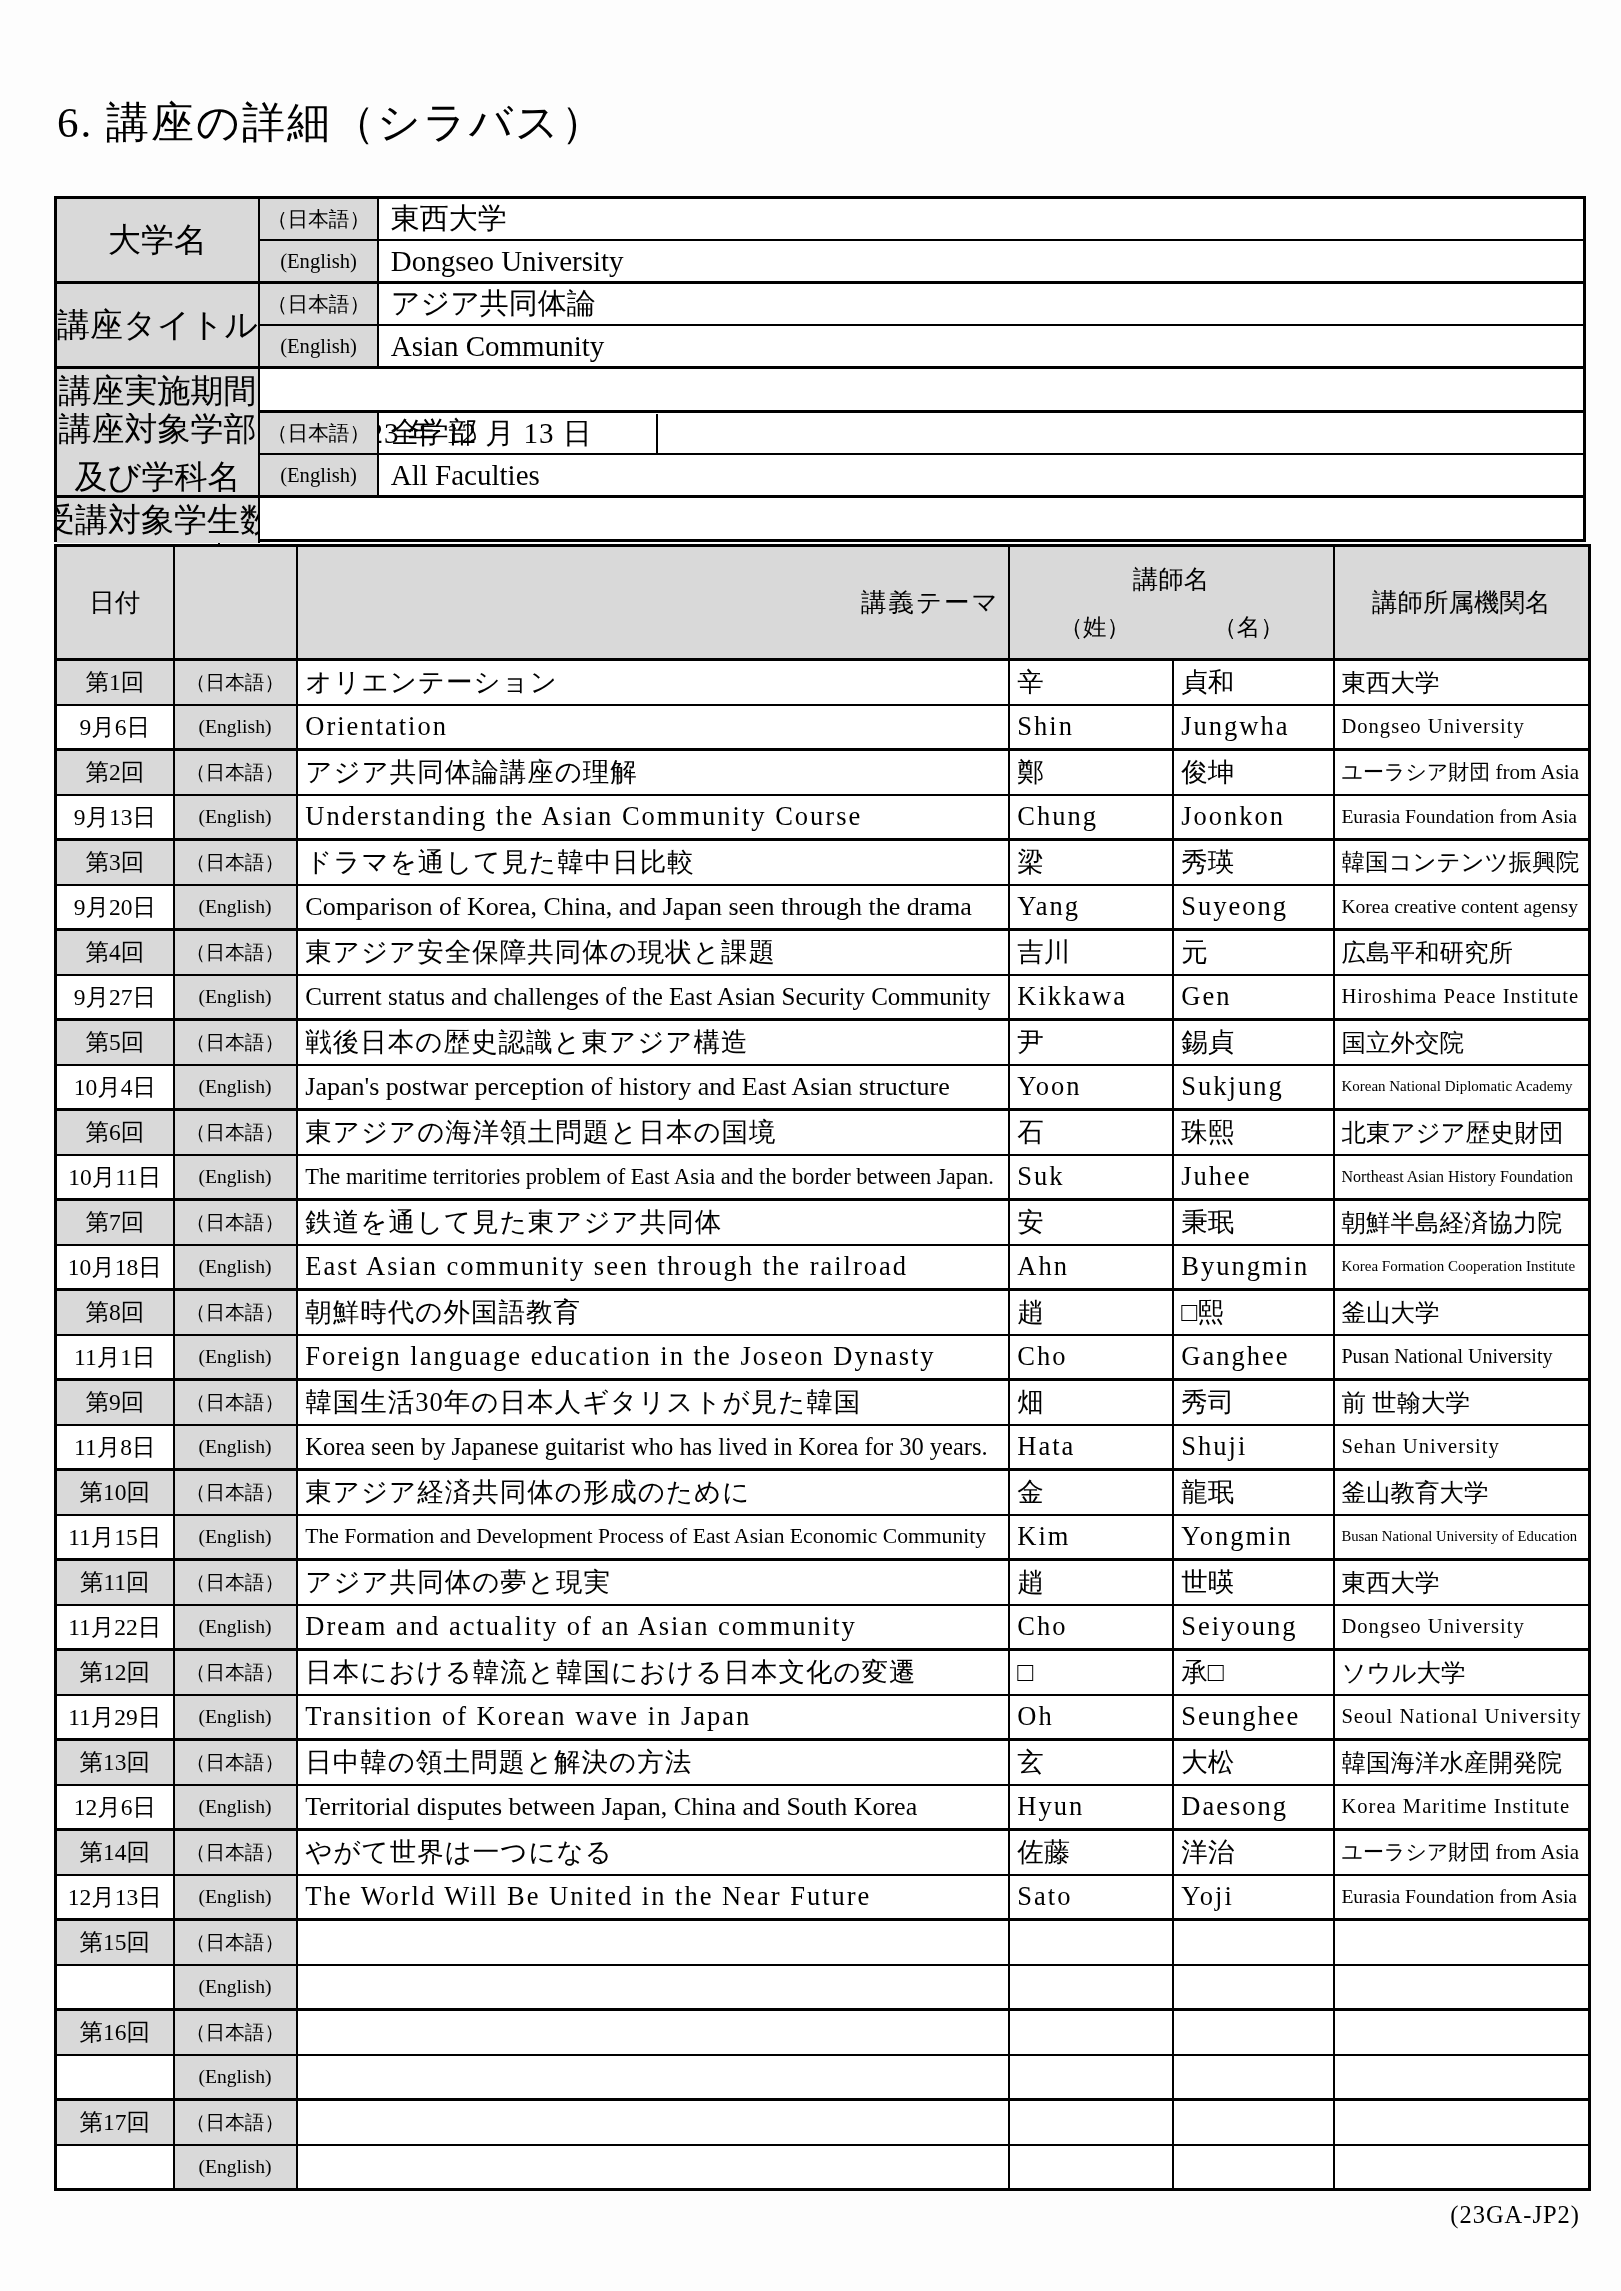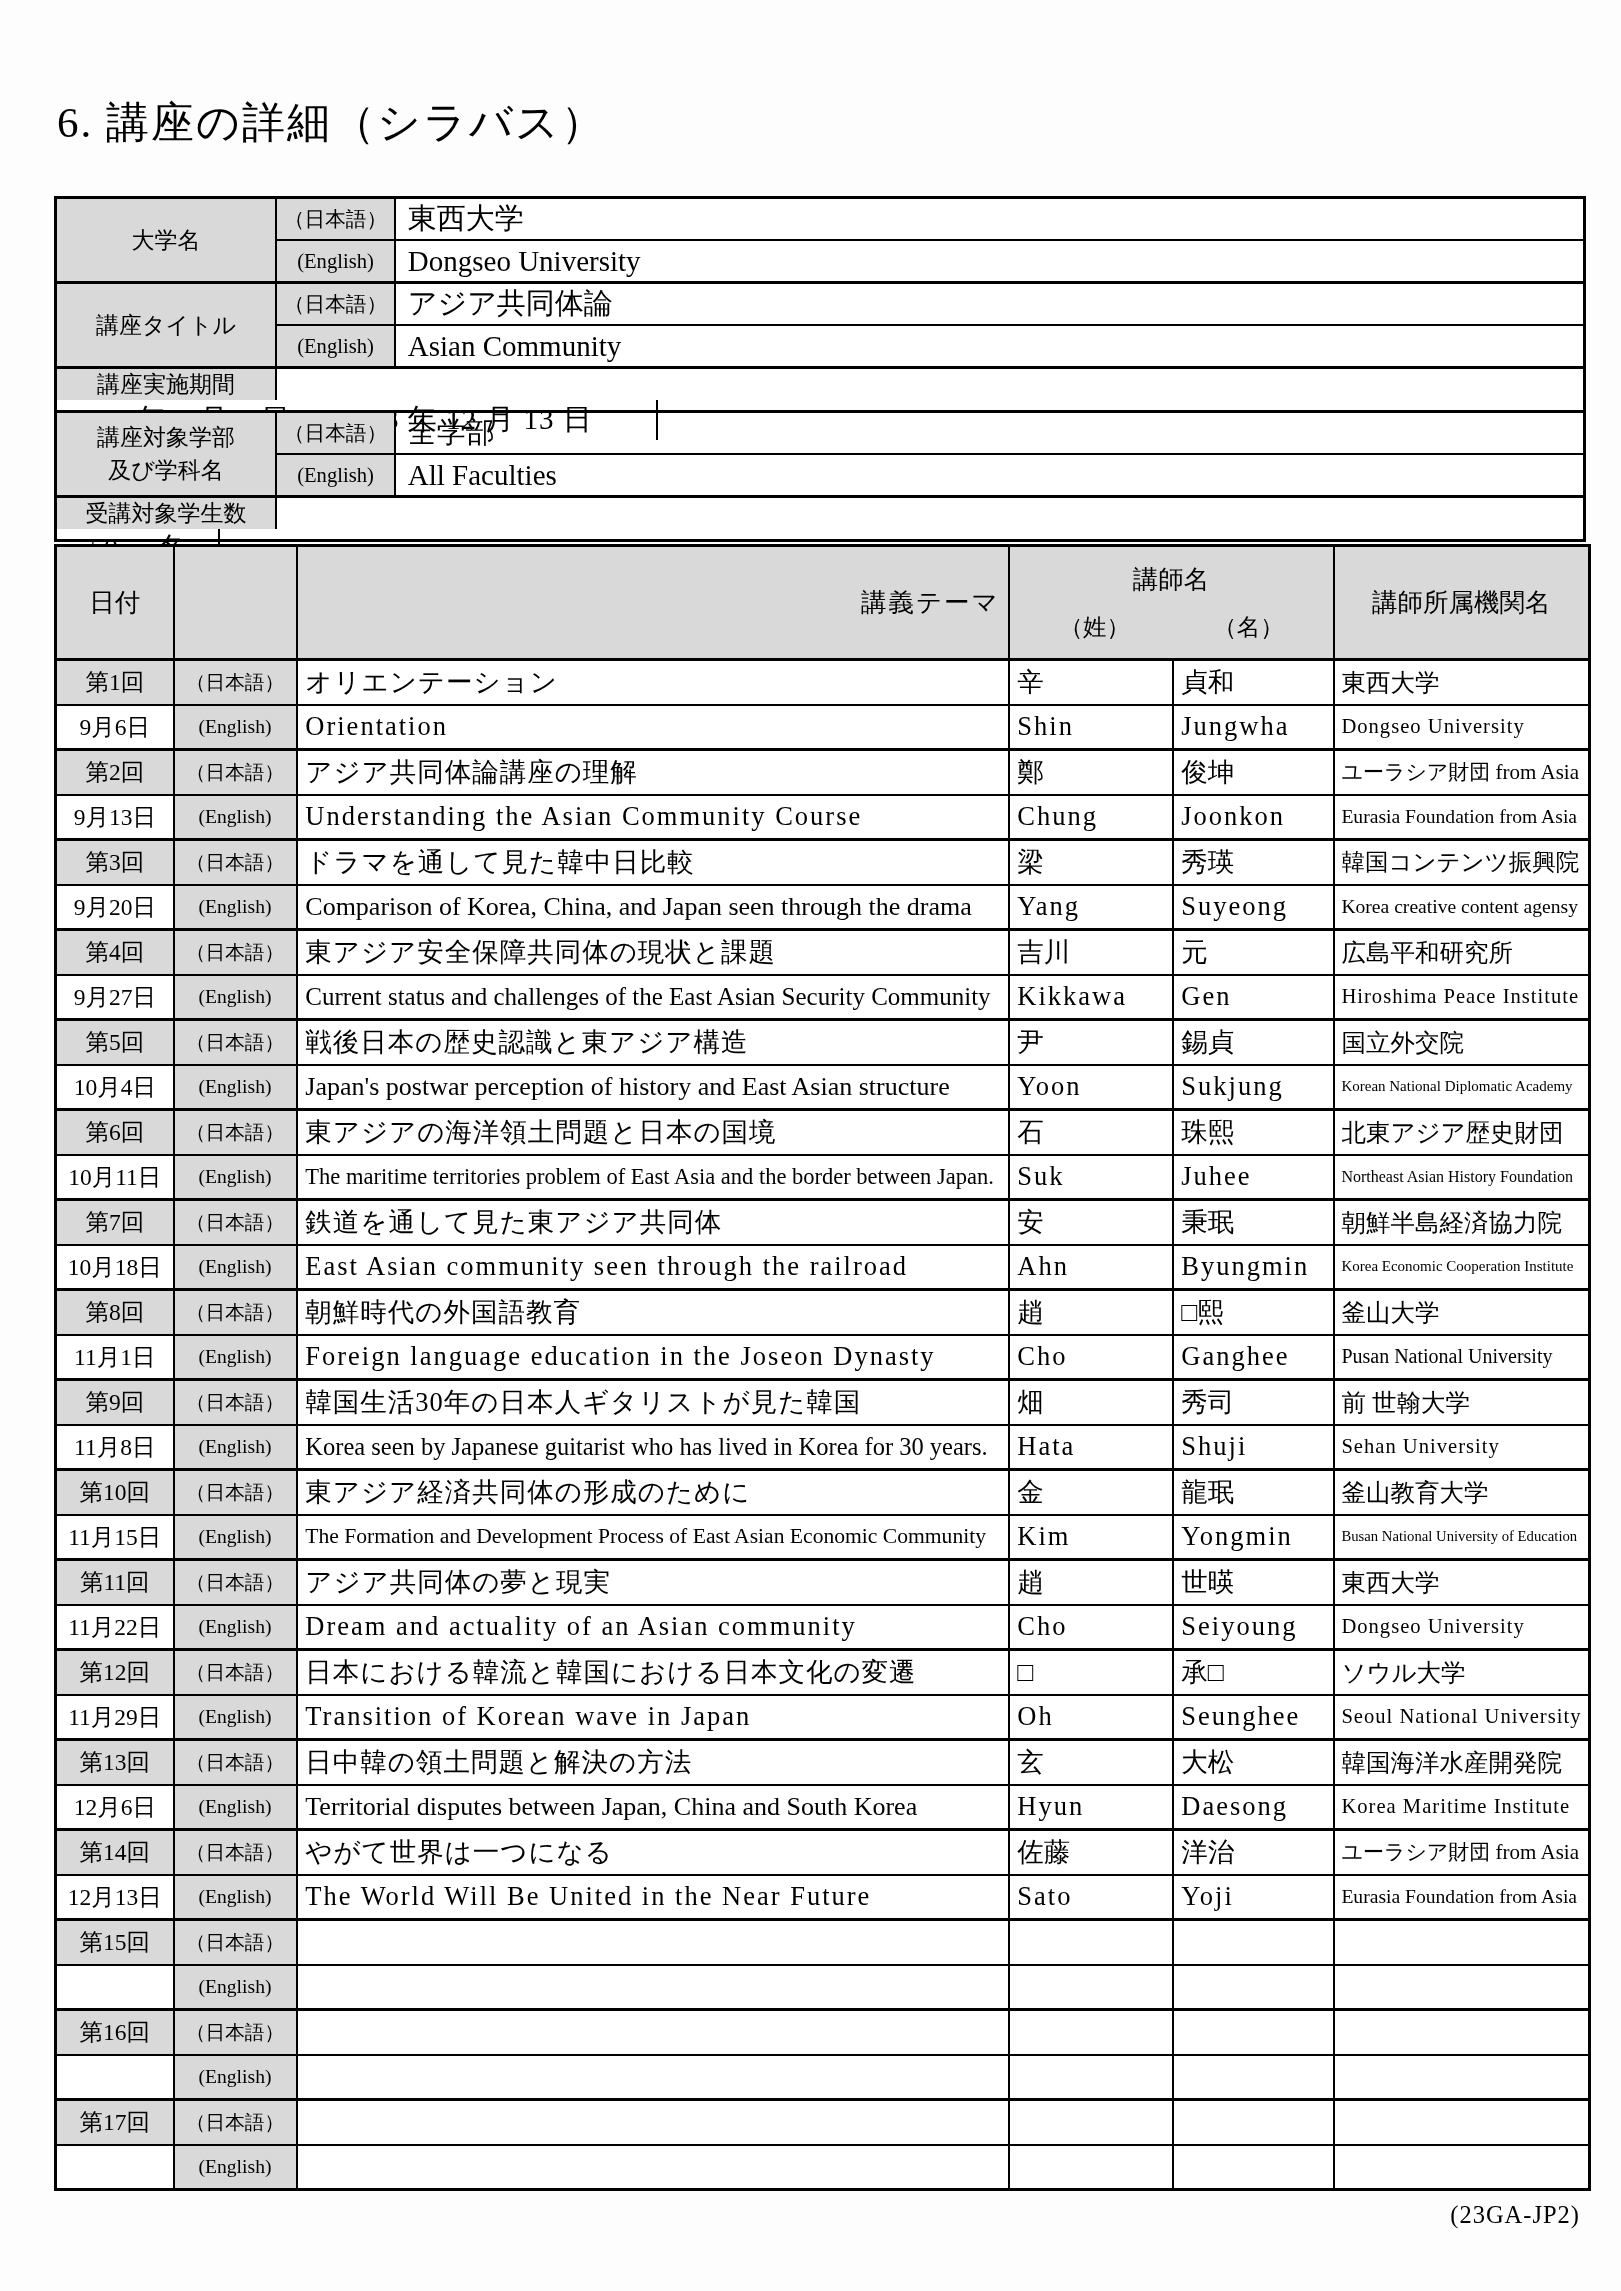--- a/index.html
+++ b/index.html
@@ -26,21 +26,21 @@
   .irow{display:flex;flex:1;min-width:0;}
   .sub-top{border-bottom:2px solid #000;}
   .icell{
     box-sizing:border-box;border-right:2px solid #000;
     display:flex;align-items:center;min-width:0;
     white-space:nowrap;overflow:hidden;
   }
   .icell:last-child{border-right:none;}
   .gray{background:#d9d9d9;}
   .h41{height:40px;} .h42{height:41px;flex-direction:column;} .h84{height:82px;}
-  .w-label{width:220px;justify-content:center;text-align:right;font-size:23px;flex:none;}
+  .w-label{width:203px;justify-content:center;text-align:right;font-size:33px;flex:none;}
   .w-tag{width:119px;justify-content:center;font-size:20.6px;flex:none;}
   .ival{flex:1;font-size:29px;padding-left:11.8px;}
   .w-pval{width:601px;flex:none;font-size:29px;padding-left:9.8px;letter-spacing:1px;}
   .w-dlabel{width:272px;flex:none;justify-content:center;font-size:24.5px;}
   .w-dval{flex:1;font-size:27.4px;padding-left:7.8px;letter-spacing:1px;}
   .w-count{width:163px;flex:none;font-size:28px;justify-content:space-around;padding:0 13.7px;}
   .w-glabel{width:190px;flex:none;justify-content:center;font-size:24.5px;}
   .w-gval{width:247px;flex:none;justify-content:center;font-size:28px;}
   .w-llabel{width:238px;flex:none;justify-content:center;font-size:24.5px;}
   .w-lval{flex:1;justify-content:center;font-size:28px;}
@@ -293,21 +293,21 @@
     <td class="c-sur fit">安</td>
     <td class="c-given fit">秉珉</td>
     <td class="c-inst fit">朝鮮半島経済協力院</td>
   </tr>
   <tr class="en-row">
     <td class="c-no">10月18日</td>
     <td class="c-lang gray">(English)</td>
     <td class="c-theme fit">East Asian community seen through the railroad</td>
     <td class="c-sur fit">Ahn</td>
     <td class="c-given fit">Byungmin</td>
-    <td class="c-inst fit" style="font-size: 15px; letter-spacing: 0px;">Korea Economic Cooperation Institute</td>
+    <td class="c-inst fit" style="font-size: 15px; letter-spacing: 0px;">Korea Formation Cooperation Institute</td>
   </tr>
 
   <tr class="jp-row">
     <td class="c-no gray">第8回</td>
     <td class="c-lang gray">（日本語）</td>
     <td class="c-theme fit">朝鮮時代の外国語教育</td>
     <td class="c-sur fit">趙</td>
     <td class="c-given fit">□熙</td>
     <td class="c-inst fit">釜山大学</td>
   </tr>

